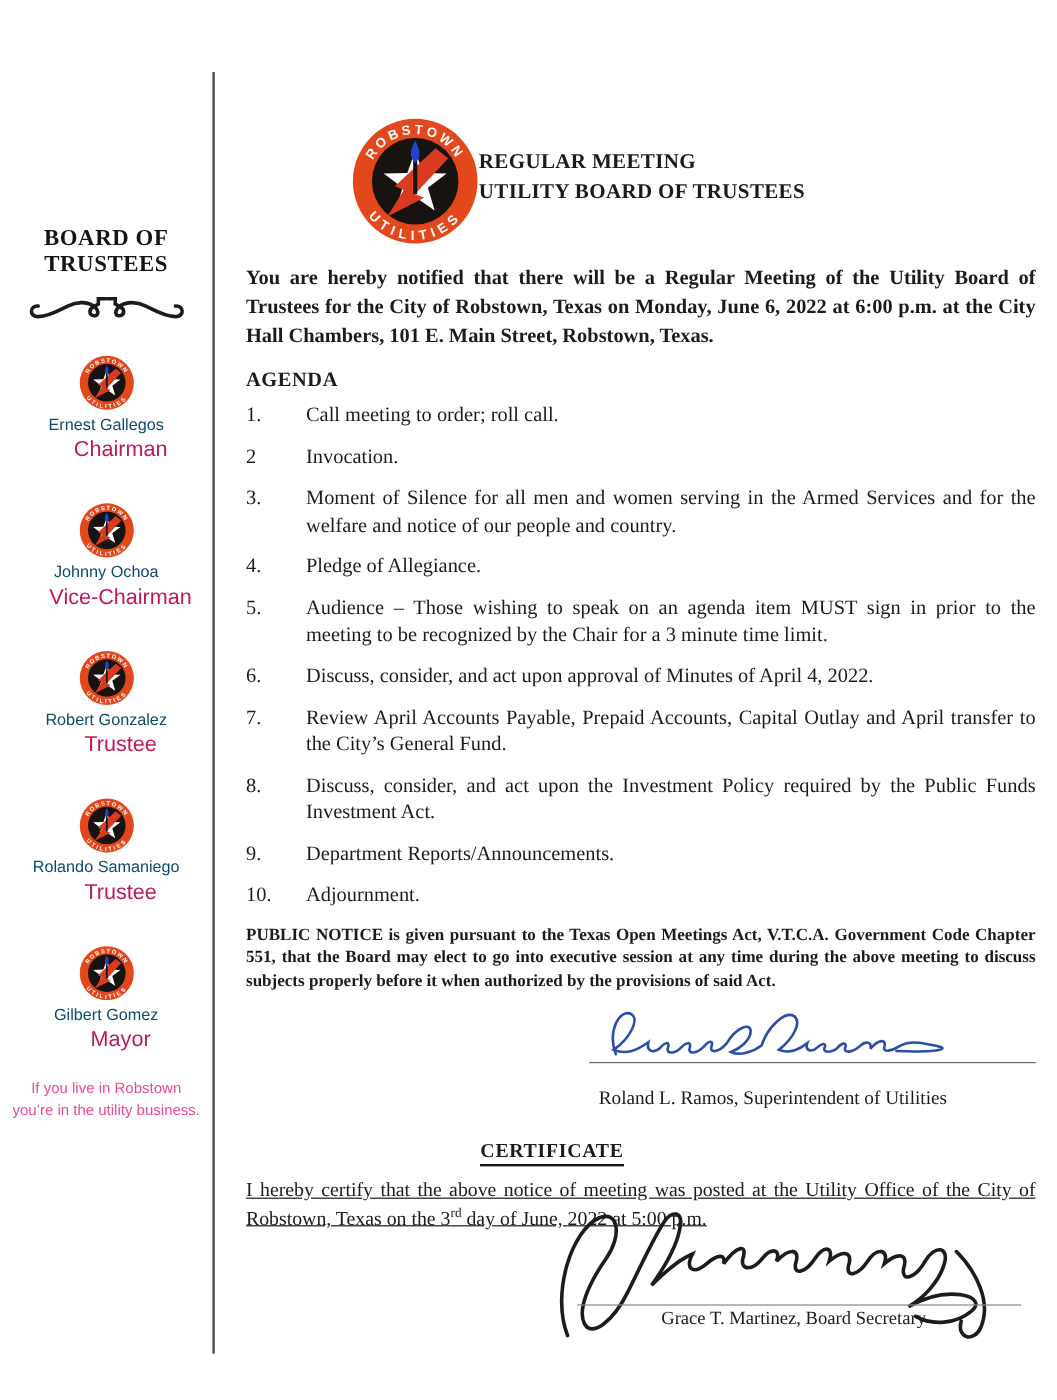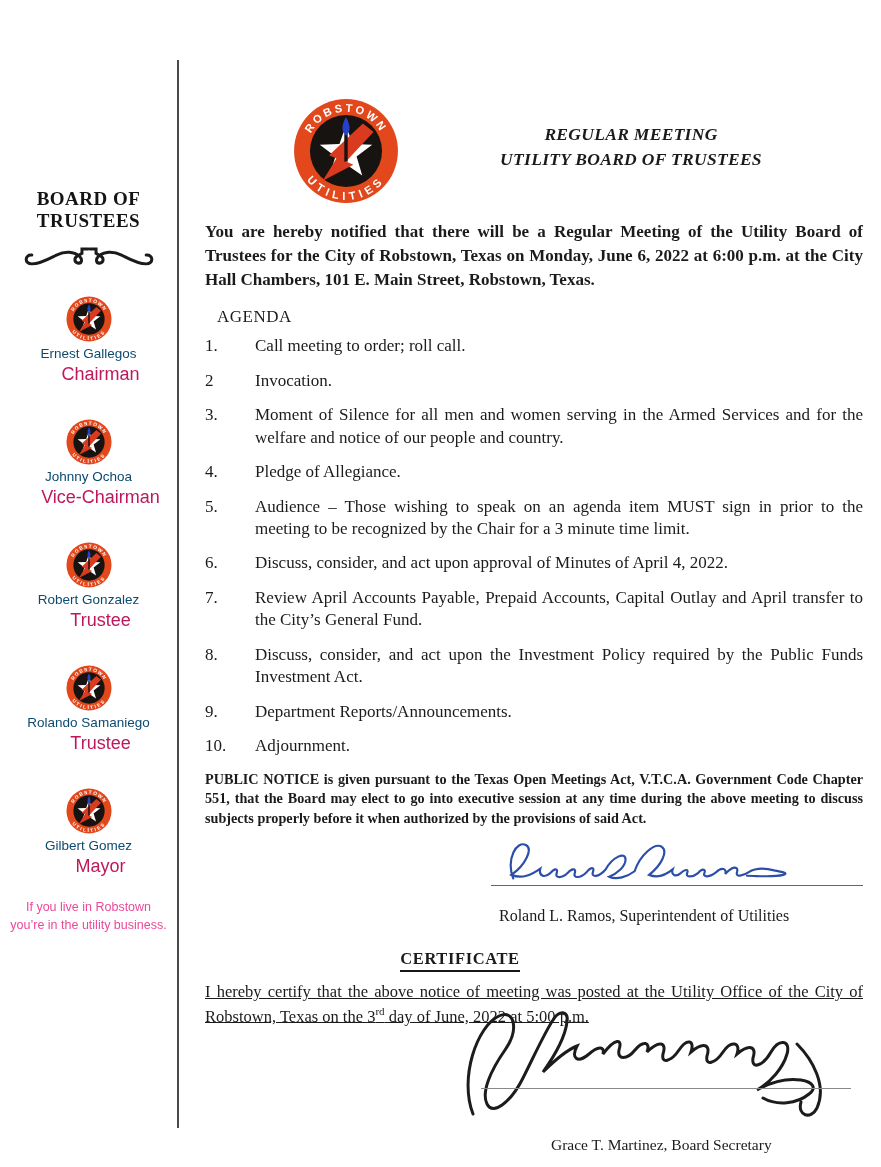--- a/index.html
+++ b/index.html
@@ -19,27 +19,27 @@
   .member-name{font-family:"Liberation Sans", sans-serif;font-size:13.5px;color:#0c4a6e;margin-top:3px;line-height:1.3;}
   .member-title{font-family:"Liberation Sans", sans-serif;font-size:18px;color:#be185d;line-height:1.3;padding-left:24px;}
   .sidebar-footer{position:absolute;top:898px;left:0;width:100%;
                   font-family:"Liberation Sans", sans-serif;font-size:12.5px;color:#ec4899;line-height:1.45;}
   .sidebar-footer span{display:block;}
 
   
   .main{position:absolute;left:205px;top:98px;width:658px;}
   .header{display:flex;align-items:flex-start;}
   .logo-lg{width:106px;height:106px;flex:none;margin-left:88px;}
-  .header-titles{flex:1;text-align:center;font-weight:bold;font-size:17.5px;line-height:1.4;
-                 padding-top:24px;letter-spacing:.3px;font-style:italic;}
+  .header-titles{flex:1;text-align:left;font-weight:bold;font-size:17.5px;line-height:1.4;
+                 padding-top:24px;letter-spacing:.3px;}
   .header-titles span{display:block;}
 
   .notice{font-weight:bold;font-size:17px;line-height:1.42;text-align:justify;margin:16px 0 0;}
 
-  .agenda-heading{font-size:17px;font-weight:normal;letter-spacing:.5px;margin:15px 12px 8px;}
+  .agenda-heading{font-size:17px;font-weight:bold;letter-spacing:.5px;margin:15px 0 8px;}
   .agenda-item{display:flex;margin-bottom:12px;font-size:17px;line-height:1.32;}
   .agenda-item .num{width:50px;flex:none;}
   .agenda-item .itext{flex:1;text-align:justify;}
 
   .public-notice{font-weight:bold;font-size:14.2px;line-height:1.4;text-align:justify;margin:8px 0 0;}
 
   .sig-sup{position:relative;width:372px;height:82px;margin:10px 0 0 auto;}
   .sig-sup .sig-img{position:absolute;left:4px;top:-4px;width:310px;height:58px;}
   .sig-sup .sig-line{position:absolute;left:0;right:0;top:46px;border-bottom:1.5px solid #666;}
   .sig-sup .sig-name{position:absolute;left:8px;top:68px;font-size:16px;white-space:nowrap;}
@@ -47,21 +47,21 @@
   .certificate{margin-top:28px;text-decoration:underline;}
   .cert-head-wrap{width:510px;text-align:center;}
   .cert-heading{display:inline-block;margin:0;font-size:16.5px;font-weight:bold;letter-spacing:.6px;
                 border-bottom:2px solid #161616;padding-bottom:1px;}
   .cert-body{margin:9px 0 0;font-size:16.5px;line-height:1.38;text-align:justify;}
   .cert-body sup{font-size:11px;}
 
   .sig-sec{position:relative;width:400px;height:104px;margin:-16px 0 0 auto;}
   .sig-sec .sig-img{position:absolute;left:-14px;top:-24px;width:420px;height:136px;}
   .sig-sec .sig-line{position:absolute;left:18px;right:12px;top:76px;border-bottom:1.5px solid #888;}
-  .sig-sec .sig-name{position:absolute;left:88px;top:79px;font-size:15.5px;white-space:nowrap;margin-top:45px;}
+  .sig-sec .sig-name{position:absolute;left:88px;top:79px;font-size:15.5px;white-space:nowrap;}
 
   .badge-ring{fill:#e2481c;}
   .badge-core{fill:#171310;}
   .badge-star{fill:#ffffff;}
   .badge-bolt{fill:#d93a20;}
   .badge-flame{fill:#2741c9;}
   .badge-wick{fill:#171310;}
   .badge-txt{fill:#ffffff;font-family:"Liberation Sans", sans-serif;font-weight:bold;}
 </style>
 </head>

